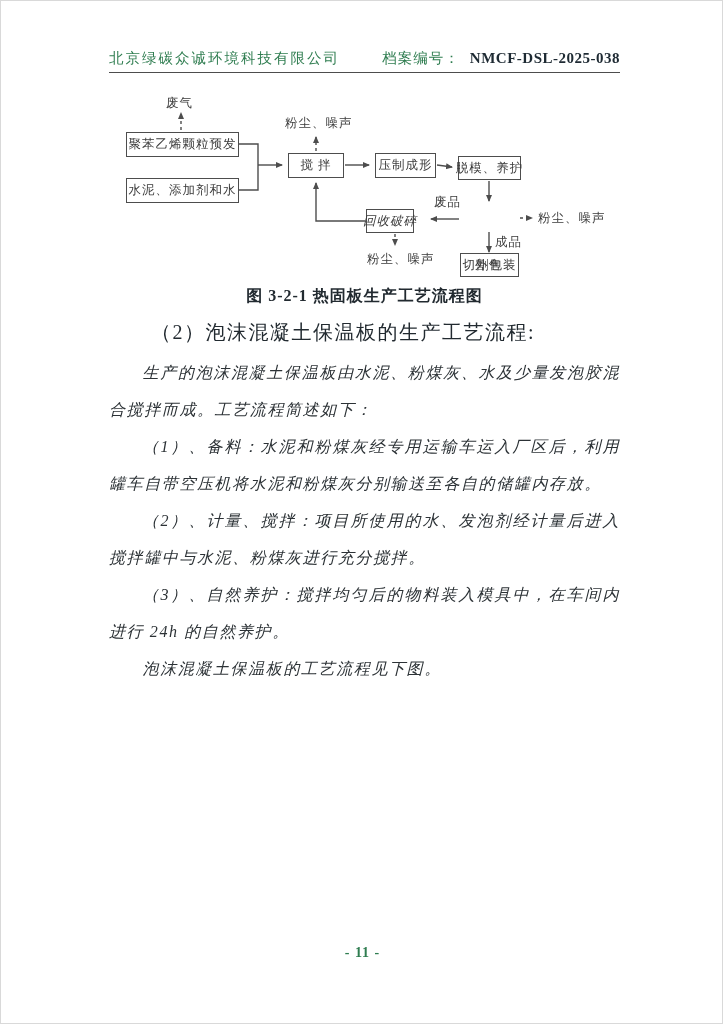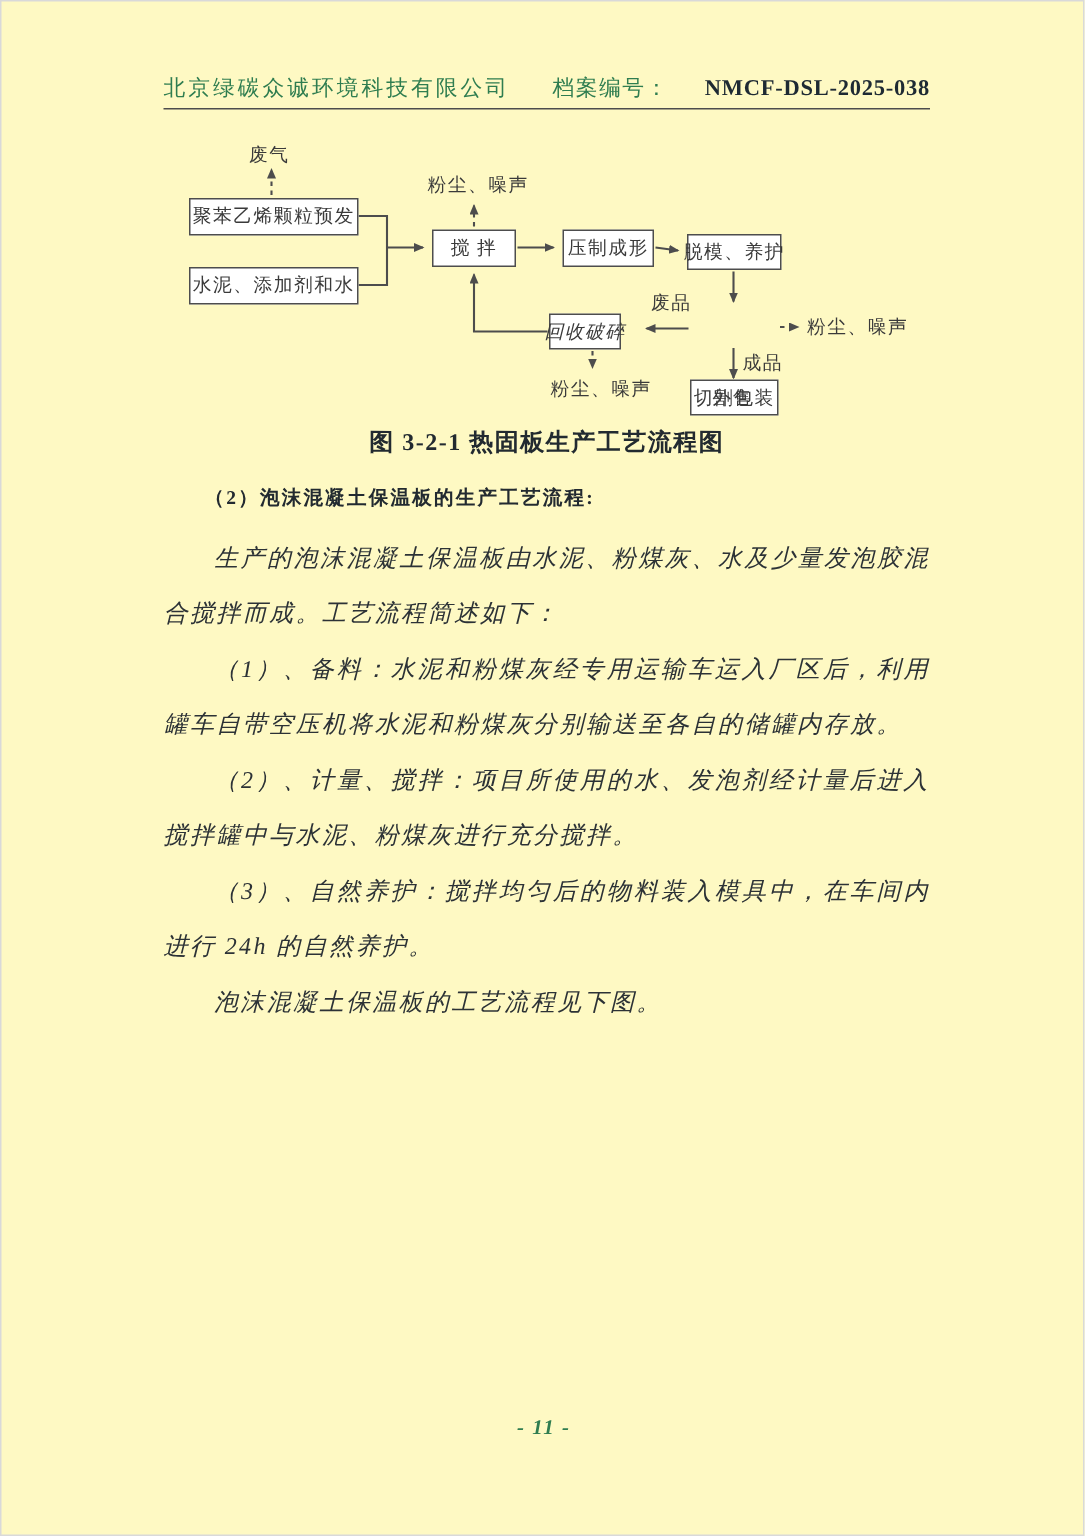--- a/index.html
+++ b/index.html
@@ -3,21 +3,21 @@
 <meta charset="utf-8">
 <style>
   * { box-sizing: border-box; margin: 0; padding: 0; }
   html, body { background: #e8e8e8; }
   body { font-family: "Liberation Serif", "DejaVu Serif", serif; }
   .page {
     position: relative;
     width: 723px;
     height: 1024px;
     margin: 0 auto;
-    background: #fef9c3;
+    background: #ffffff;
     border: 1px solid #d9d9d9;
     overflow: hidden;
     color: #2e3436;
   }
 
   
   .hdr {
     position: absolute;
     left: 108px;
     top: 48px;
@@ -29,21 +29,21 @@
   .hdr .company {
     font-size: 14.5px;
     letter-spacing: 2px;
     color: #2f7d50;
   }
   .hdr .archive { white-space: nowrap; }
   .hdr .archive-label {
     font-size: 14.5px;
     color: #2f7d50;
     letter-spacing: 1px;
-    margin-right: 24px;
+    margin-right: 10px;
   }
   .hdr .archive-number {
     font-size: 15px;
     font-weight: bold;
     color: #1e2a33;
     letter-spacing: 0.5px;
   }
   .header-rule {
     position: absolute;
     left: 108px;
@@ -104,22 +104,22 @@
   .caption {
     text-align: center;
     font-weight: bold;
     font-size: 16px;
     line-height: 24px;
     color: #222a30;
     letter-spacing: 1px;
     margin-bottom: 12px;
   }
   .heading {
-    font-weight: bold;
-    font-size: 13px;
+    font-weight: normal;
+    font-size: 20px;
     line-height: 24px;
     color: #222a30;
     letter-spacing: 1.5px;
     text-indent: 2.1em;
     margin-bottom: 10px;
   }
   .body-p {
     font-size: 16px;
     line-height: 37px;
     letter-spacing: 1.6px;
@@ -135,21 +135,20 @@
     position: absolute;
     left: 0; top: 942px;
     width: 723px;
     text-align: center;
   }
   .ftr .page-number {
     font-size: 14px;
     font-weight: bold;
     color: #2f7d50;
     letter-spacing: 1px;
-    font-style: italic;
   }
 </style>
 </head>
 <body>
 
 <div class="page">
 
   <div class="hdr">
     <span class="company">北京绿碳众诚环境科技有限公司</span>
     <span class="archive">

